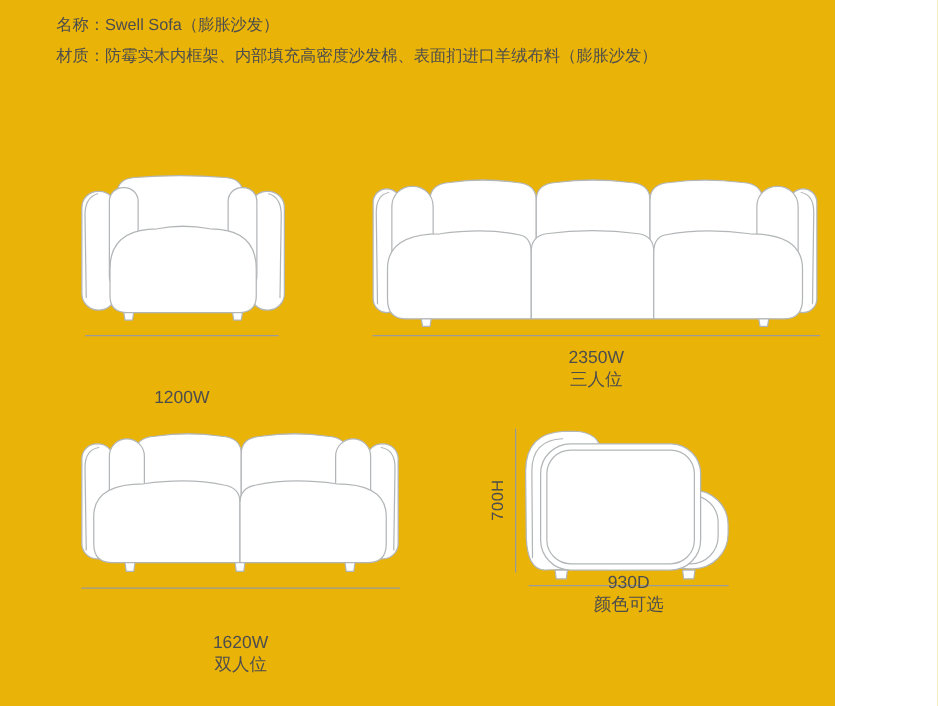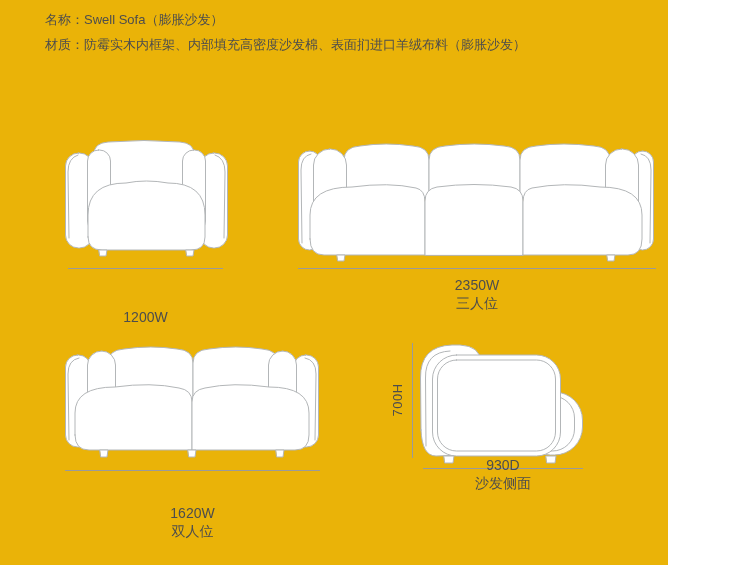--- a/index.html
+++ b/index.html
@@ -113,17 +113,17 @@
         <rect x="104.5" y="58" width="52" height="55" rx="22" fill="none"></rect>
         <rect x="14.5" y="17" width="128" height="101" rx="24"></rect>
         <rect x="19.5" y="22" width="118" height="91" rx="19" fill="none"></rect>
         <path d="M26,118 L36,118 L35,125 L27,125 Z"></path>
         <path d="M128,118 L138,118 L137,125 L129,125 Z"></path>
       </g>
     </svg>
     <div class="dim-line" style="left:423px; top:468px; width:160px;"></div>
     <div class="fig-labels" style="left:423px; top:456px; width:160px;">
       <div>930D</div>
-      <div>沙发侧面</div>
+      <div>颜色可选</div>
     </div>
   </div>
 
 </div>
 
 </body></html>

